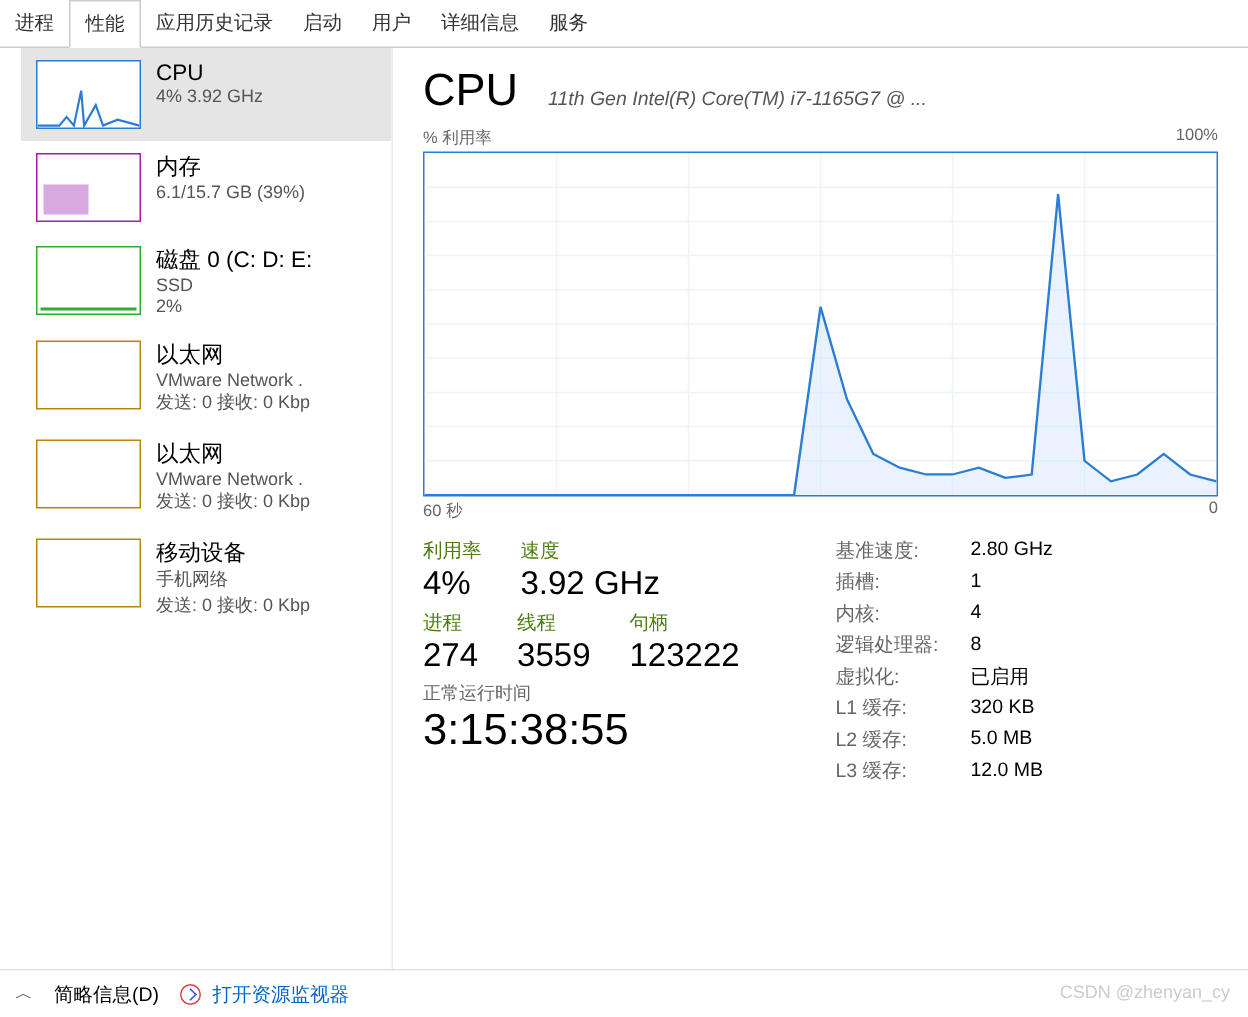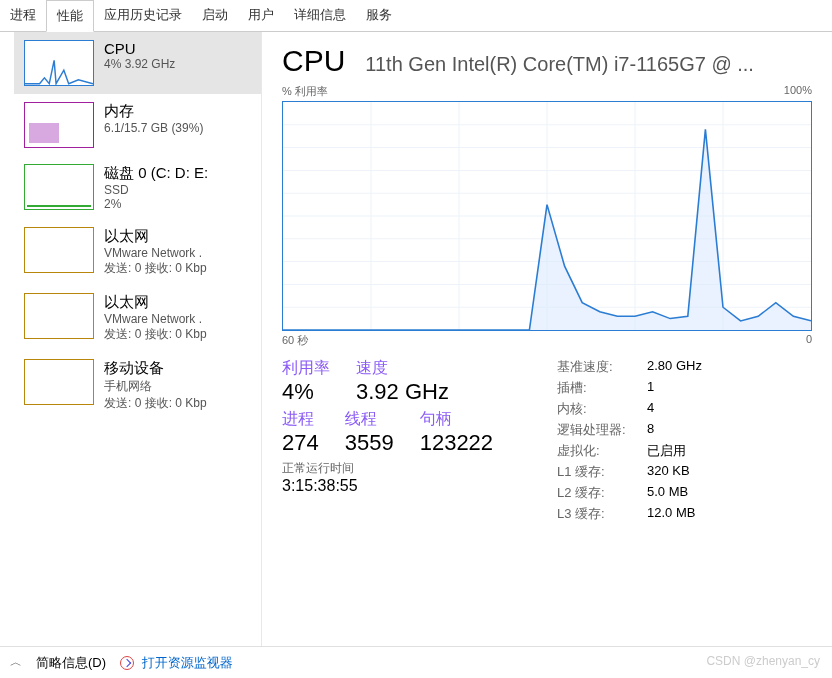--- a/index.html
+++ b/index.html
@@ -11,36 +11,36 @@
 .sidebar { width: 248px; border-right: 1px solid #e8e8e8; overflow-y: auto; }
 .sb-item { display: flex; padding: 8px 10px; gap: 10px; cursor: pointer; align-items: flex-start; }
 .sb-item.selected { background: #e5e5e5; }
 .sb-thumb { width: 70px; height: 46px; border: 1px solid; background: #fff; position: relative; flex-shrink: 0; }
 .sb-info { flex: 1; overflow: hidden; }
 .sb-title { font-size: 15px; color: #000; white-space: nowrap; overflow: hidden; text-overflow: ellipsis; }
 .sb-sub { font-size: 12px; color: #555; white-space: nowrap; overflow: hidden; text-overflow: ellipsis; }
 .main { flex: 1; padding: 12px 20px; position: relative; }
 .hdr { display: flex; align-items: baseline; gap: 20px; margin-bottom: 6px; }
 .hdr-title { font-size: 30px; font-weight: 400; }
-.hdr-sub { font-size: 20px; color: #555; white-space: nowrap; overflow: hidden; text-overflow: ellipsis; flex: 1; }
+.hdr-sub { font-size: 13px; color: #555; white-space: nowrap; overflow: hidden; text-overflow: ellipsis; flex: 1; font-style: italic; }
 .chart-labels { display: flex; justify-content: space-between; font-size: 11px; color: #666; margin-bottom: 2px; }
 .chart-box { width: 100%; height: 230px; border: 1px solid #2b7cd3; background: #fff; position: relative; }
 .chart-box svg { width: 100%; height: 100%; }
 .chart-xlabels { display: flex; justify-content: space-between; font-size: 11px; color: #666; margin-top: 2px; }
 .stats { display: flex; margin-top: 10px; gap: 20px; }
 .stats-left { flex: 1; }
 .stats-right { flex: 1; font-size: 13px; color: #555; }
 .stat-row { display: flex; gap: 26px; margin-bottom: 4px; }
-.stat-block .label { font-size: 16px; color: #8b5cf6; }
+.stat-block .label { font-size: 13px; color: #4d7c0f; }
 .stat-block .val { font-size: 22px; color: #000; }
 .kv { display: flex; margin-bottom: 3px; }
 .kv .k { width: 90px; color: #666; }
 .kv .v { color: #000; }
 .uptime-label { font-size: 12px; color: #666; margin-top: 2px; font-family: Liberation Serif, serif; }
-.uptime-val { font-size: 16px; color: #000; }
+.uptime-val { font-size: 29px; color: #000; }
 .footer { position: absolute; bottom: 0; left: 0; right: 0; height: 32px; border-top: 1px solid #e0e0e0; display: flex; align-items: center; padding: 0 10px; gap: 14px; font-size: 13px; background: #fff; }
 .chevron { font-size: 12px; color: #555; cursor: pointer; }
 .link { color: #0066cc; cursor: pointer; }
 .resmon-icon { width: 14px; height: 14px; border: 1.5px solid #d44; border-radius: 50%; display: inline-block; position: relative; vertical-align: middle; margin-right: 4px; }
 .resmon-icon::after { content: ""; position: absolute; width: 5px; height: 5px; border-top: 1.5px solid #44d; border-right: 1.5px solid #44d; transform: rotate(45deg); left: 3px; top: 3px; }
 .watermark { position: absolute; bottom: 10px; right: 12px; font-size: 12px; color: #ccc; font-family: sans-serif; }
 .thumb-mem::before { content: ""; position: absolute; left: 4px; bottom: 4px; width: 30px; height: 20px; background: #d8a8e0; }
 .thumb-disk::before { content: ""; position: absolute; left: 2px; bottom: 2px; right: 2px; height: 2px; background: #3a3; }
 </style>
 </head>

